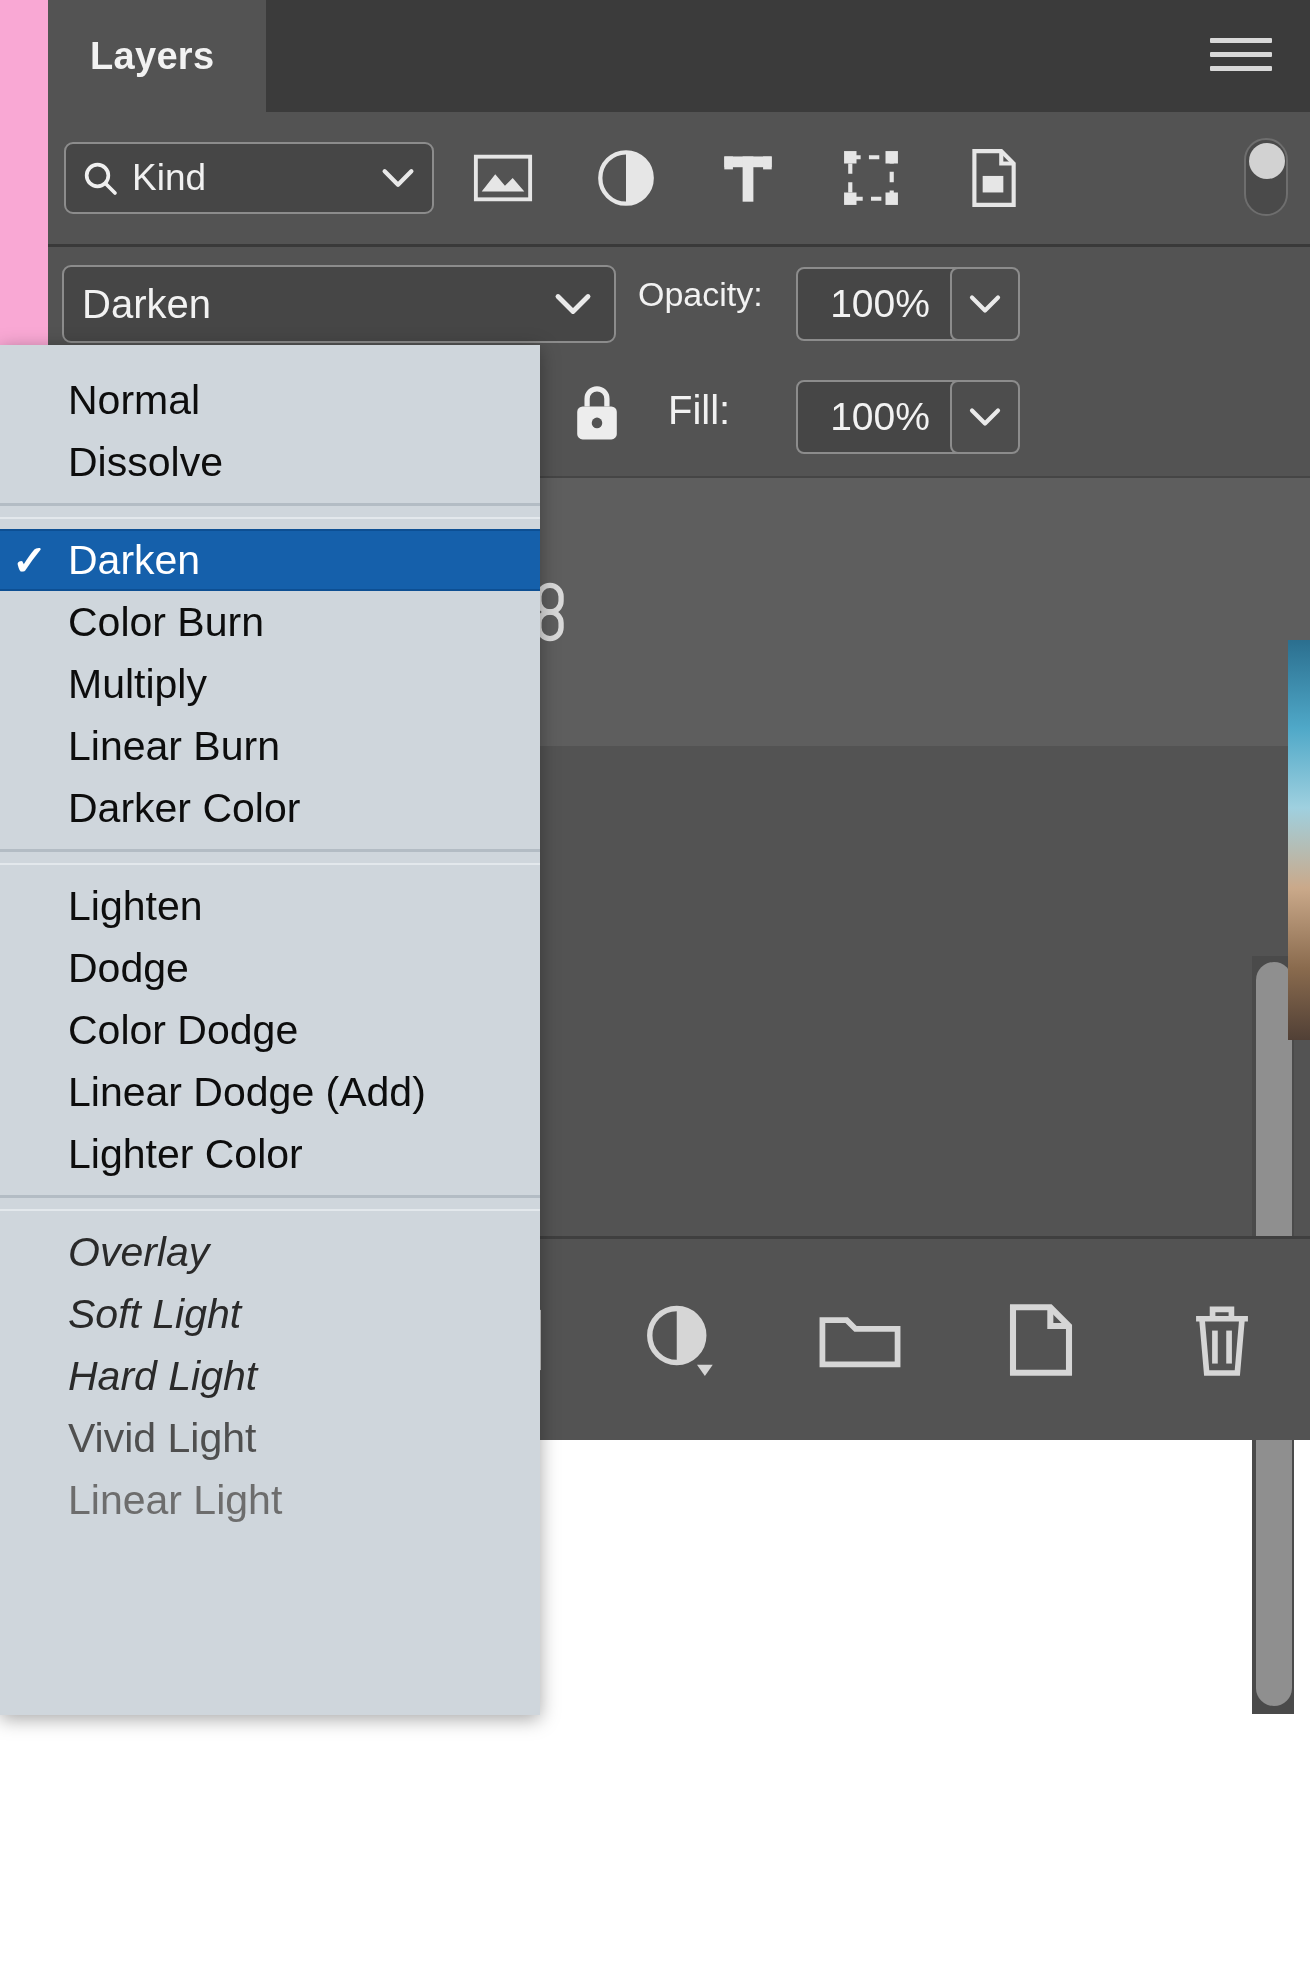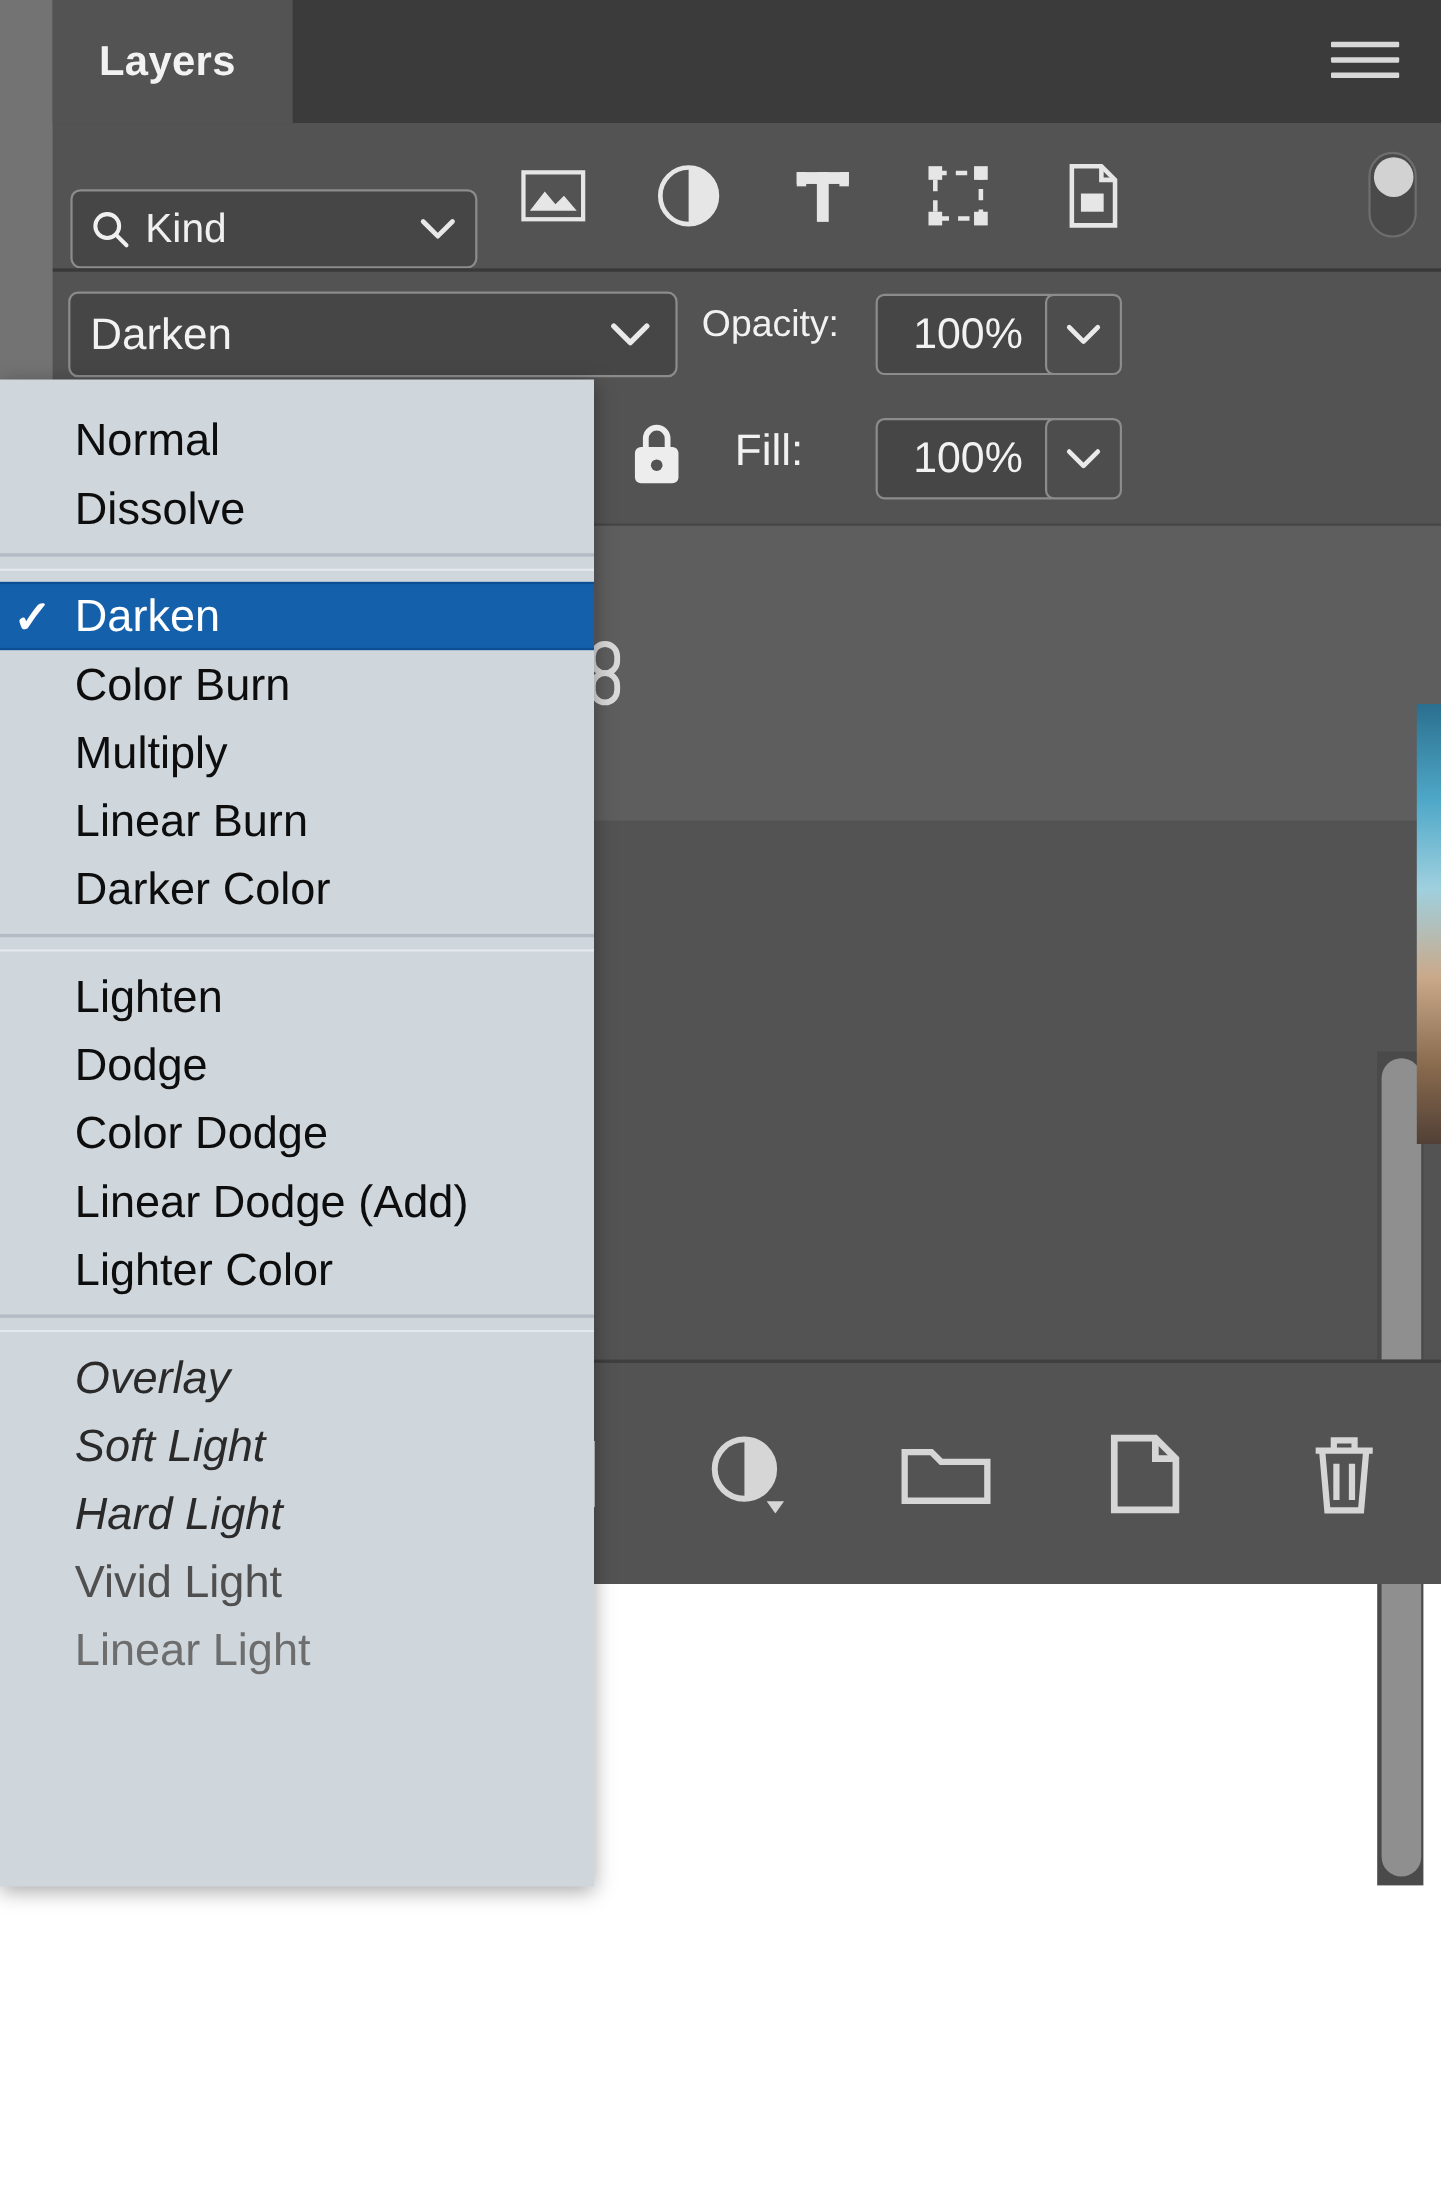--- a/index.html
+++ b/index.html
@@ -4,21 +4,21 @@
 <style>
   * { margin:0; padding:0; box-sizing:border-box; }
   html,body { background:#ffffff; }
   body {
     width:1310px; height:1988px;
     font-family:"Liberation Sans", sans-serif;
     overflow:hidden; position:relative;
   }
 
   
-  #root { position:absolute; inset:0; background:#737373; }
+  #root { position:absolute; inset:0; background:#f9a8d4; }
 
   
   #panel {
     position:absolute; left:48px; top:0; width:1262px; height:1440px;
     background:#535353;
   }
 
   
   .tabstrip {
     position:absolute; left:0; top:0; width:1262px; height:112px;
@@ -39,21 +39,21 @@
   .panel-menu-btn i { display:block; height:5px; background:#d8d8d8; border-radius:1px; }
 
   
   .filter-row {
     position:absolute; left:0; top:112px; width:1262px; height:132px;
     background:#535353;
   }
   .kind-select {
     position:absolute; left:16px; top:30px; width:370px; height:72px;
     background:#464646; border:2px solid #8c8c8c; border-radius:9px;
-    display:flex; align-items:center; padding:0 14px;margin-top:30px;
+    display:flex; align-items:center; padding:0 14px;
   }
   .kind-label { color:#f0f0f0; font-size:37px; margin-left:12px; }
   .kind-caret { margin-left:auto; }
   .filter-icons {
     position:absolute; left:420px; top:28px; width:560px; height:76px;
     display:flex; align-items:center; justify-content:space-between;
   }
   .filter-icons .fi { width:70px; height:70px; display:flex; align-items:center; justify-content:center; }
   .filter-toggle {
     position:absolute; right:22px; top:26px;

